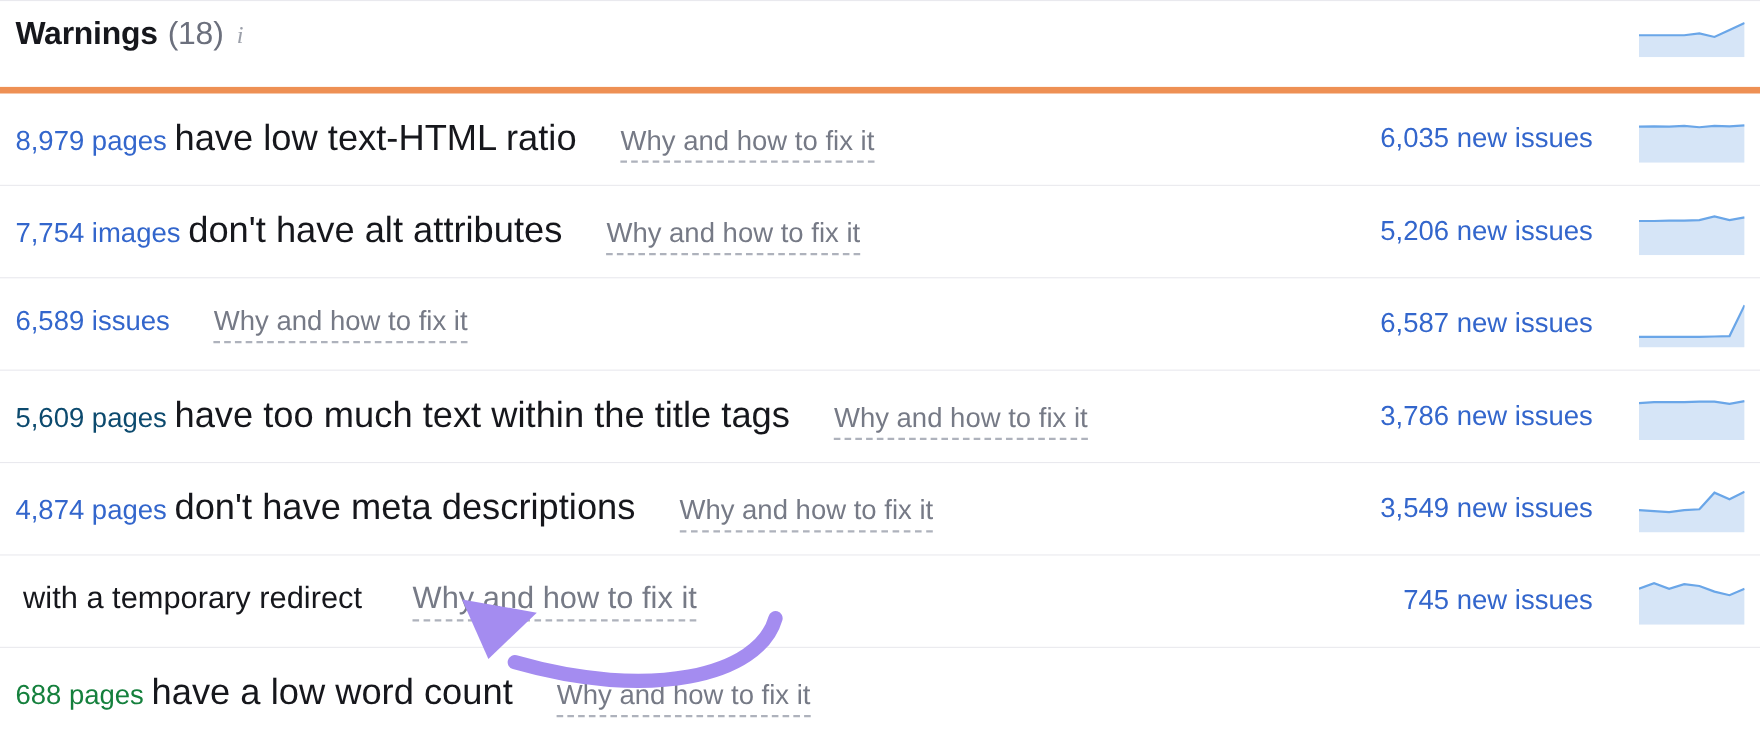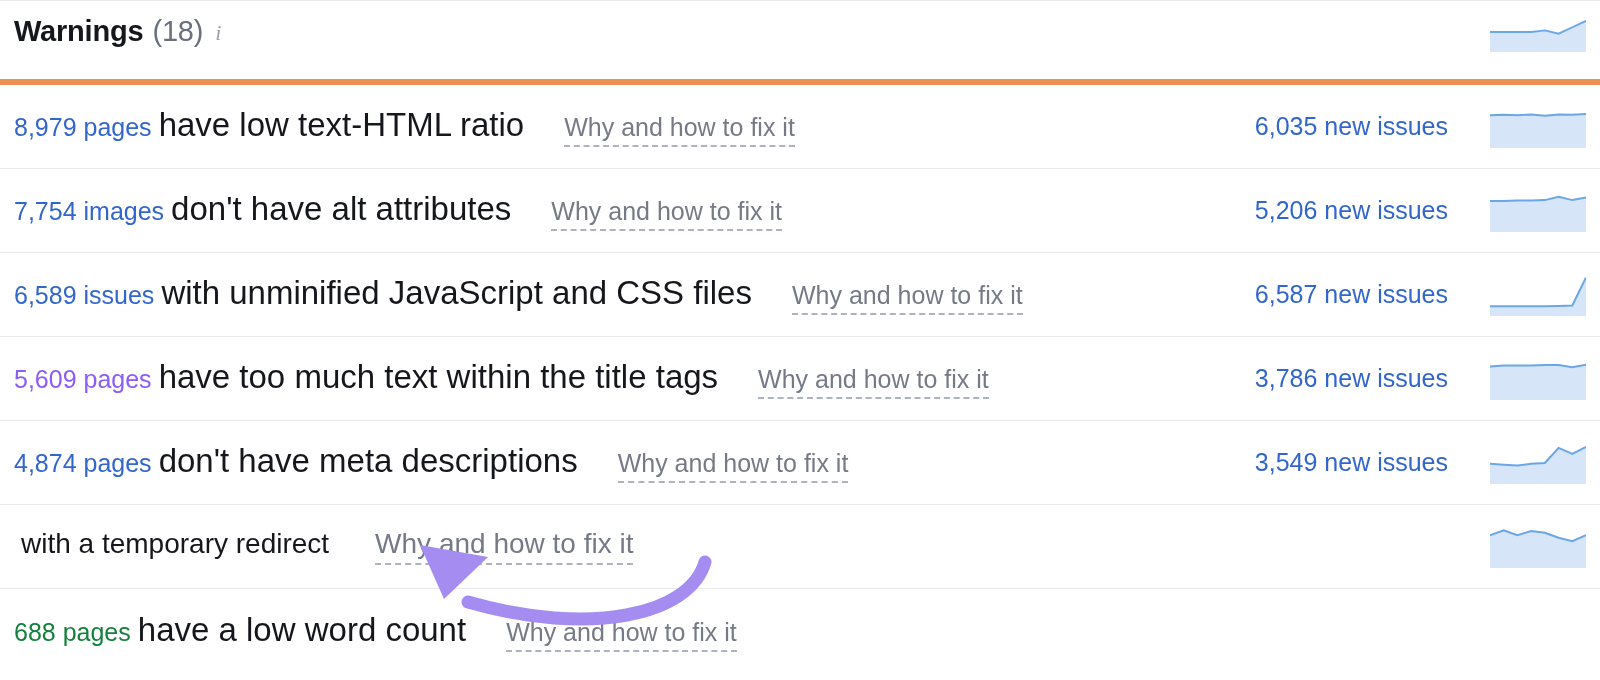--- a/index.html
+++ b/index.html
@@ -216,35 +216,34 @@
         <svg class="row-spark" viewBox="0 0 96 42" preserveAspectRatio="none">
           <polygon fill="#d6e5f7" points="0,10.9 13.7,10.9 27.4,10.5 41.1,10.5 54.9,10.1 68.6,6.7 82.3,10.1 96,7.6 96,42 0,42"></polygon>
           <polyline fill="none" stroke="#6aa6e8" stroke-width="2" points="0,10.9 13.7,10.9 27.4,10.5 41.1,10.5 54.9,10.1 68.6,6.7 82.3,10.1 96,7.6"></polyline>
         </svg>
       </div>
     </div>
 
     <div class="issue-row">
       <div class="row-text">
         <span class="issue-count" style="color: rgb(51, 102, 204);">6,589 issues</span>
-        <span class="issue-desc">with unminified JavaScript and CSS files</span>
         <span class="fix-link">Why and how to fix it</span>
       </div>
       <div class="row-right">
         <span class="new-issues" style="color: rgb(51, 102, 204);">6,587 new issues</span>
         <svg class="row-spark" viewBox="0 0 96 42" preserveAspectRatio="none">
           <polygon fill="#d6e5f7" points="0,32.3 13.7,32.3 27.4,32.3 41.1,32.3 54.9,32.3 68.6,31.9 82.3,31.5 96,3.4 96,42 0,42"></polygon>
           <polyline fill="none" stroke="#6aa6e8" stroke-width="2" points="0,32.3 13.7,32.3 27.4,32.3 41.1,32.3 54.9,32.3 68.6,31.9 82.3,31.5 96,3.4"></polyline>
         </svg>
       </div>
     </div>
 
     <div class="issue-row">
       <div class="row-text">
-        <span class="issue-count" style="color: #8b5cf6;">5,609 pages</span>
+        <span class="issue-count" style="color: #0c4a6e;">5,609 pages</span>
         <span class="issue-desc">have too much text within the title tags</span>
         <span class="fix-link">Why and how to fix it</span>
       </div>
       <div class="row-right">
         <span class="new-issues" style="color: rgb(51, 102, 204);">3,786 new issues</span>
         <svg class="row-spark" viewBox="0 0 96 42" preserveAspectRatio="none">
           <polygon fill="#d6e5f7" points="0,8.4 13.7,7.6 27.4,7.6 41.1,7.6 54.9,7.1 68.6,7.1 82.3,9.2 96,6.7 96,42 0,42"></polygon>
           <polyline fill="none" stroke="#6aa6e8" stroke-width="2" points="0,8.4 13.7,7.6 27.4,7.6 41.1,7.6 54.9,7.1 68.6,7.1 82.3,9.2 96,6.7"></polyline>
         </svg>
       </div>
@@ -264,20 +263,21 @@
         </svg>
       </div>
     </div>
 
     <div class="issue-row emph">
       <div class="row-text">
         <span class="issue-desc">with a temporary redirect</span>
         <span class="fix-link">Why and how to fix it</span>
       </div>
       <div class="row-right">
+        <span class="new-issues" style="color: rgb(51, 102, 204);">745 new issues</span>
         <svg class="row-spark" viewBox="0 0 96 42" preserveAspectRatio="none">
           <polygon fill="#d6e5f7" points="0,9.2 13.7,4.2 27.4,9.2 41.1,5.0 54.9,6.7 68.6,11.8 82.3,15.1 96,9.2 96,42 0,42"></polygon>
           <polyline fill="none" stroke="#6aa6e8" stroke-width="2" points="0,9.2 13.7,4.2 27.4,9.2 41.1,5.0 54.9,6.7 68.6,11.8 82.3,15.1 96,9.2"></polyline>
         </svg>
       </div>
     </div>
 
     <div class="issue-row">
       <div class="row-text">
         <span class="issue-count" style="color: #15803d;">688 pages</span>

